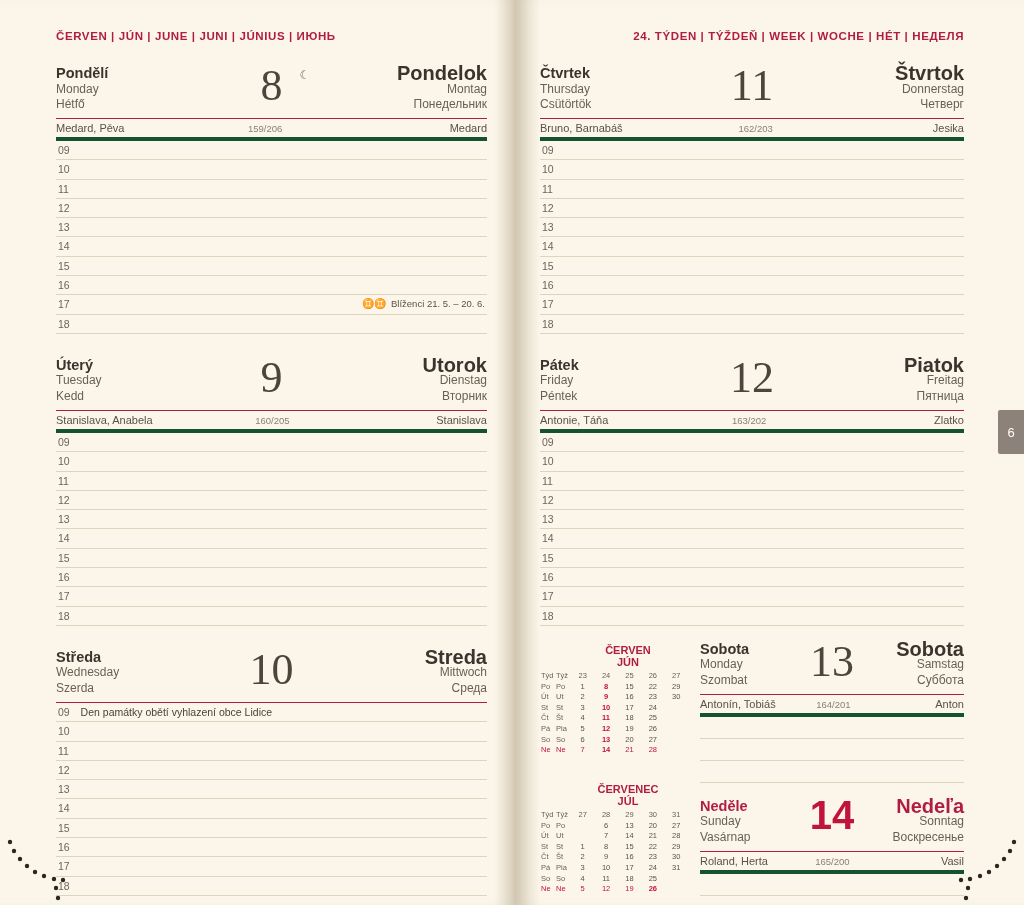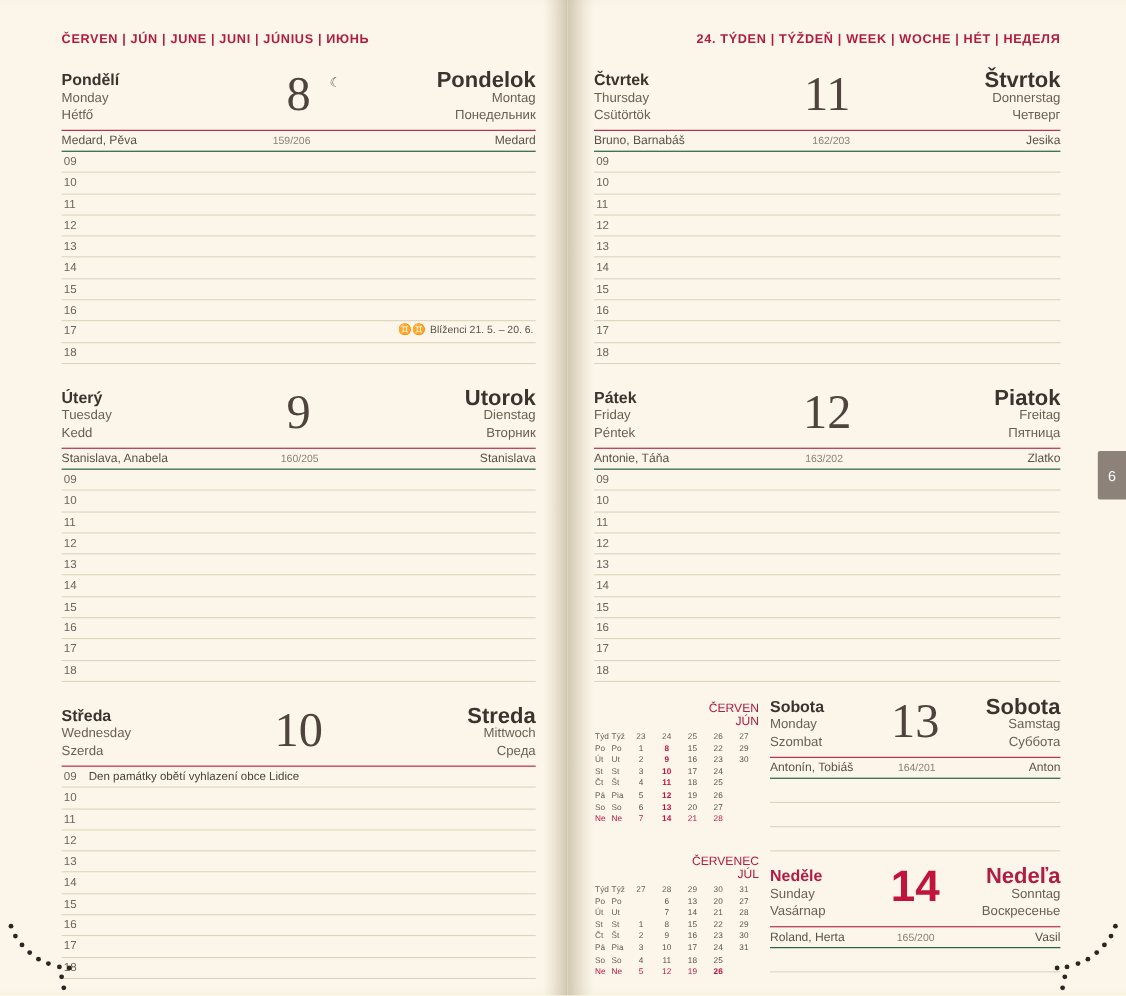--- a/index.html
+++ b/index.html
@@ -127,21 +127,21 @@
     border-top: 1.6px solid #b01c43;
     margin: 0;
   }
   .saints {
     display: flex;
     justify-content: space-between;
     align-items: baseline;
     font-size: 11px;
     color: #5b504a;
     padding: 3px 0 3px 0;
-    border-bottom: 1px solid #14532d;
+    border-bottom: 4px solid #14532d;
   }
   .saints .mid { font-size: 9.5px; color: #8b7f74; }
   .saints .r { color: #5b504a; padding-left: 44px; }
   .hours {
     list-style: none;
     margin: 0;
     padding: 0;
   }
   .hours li {
     height: 18.3px;
@@ -175,23 +175,23 @@
   }
   .mini {
     position: absolute;
     left: 0;
     top: 0;
     width: 150px;
     font-size: 7.5px;
     color: #5b504a;
   }
   .mini .mtitle {
-    text-align: right;
+    text-align: center;
     color: #b01c43;
-    font-weight: normal;
+    font-weight: bold;
     font-size: 11px;
     line-height: 12px;
     margin-bottom: 3px;
     padding-left: 26px;
   }
   table.mg {
     border-collapse: collapse;
     width: 148px;
   }
   table.mg td {

